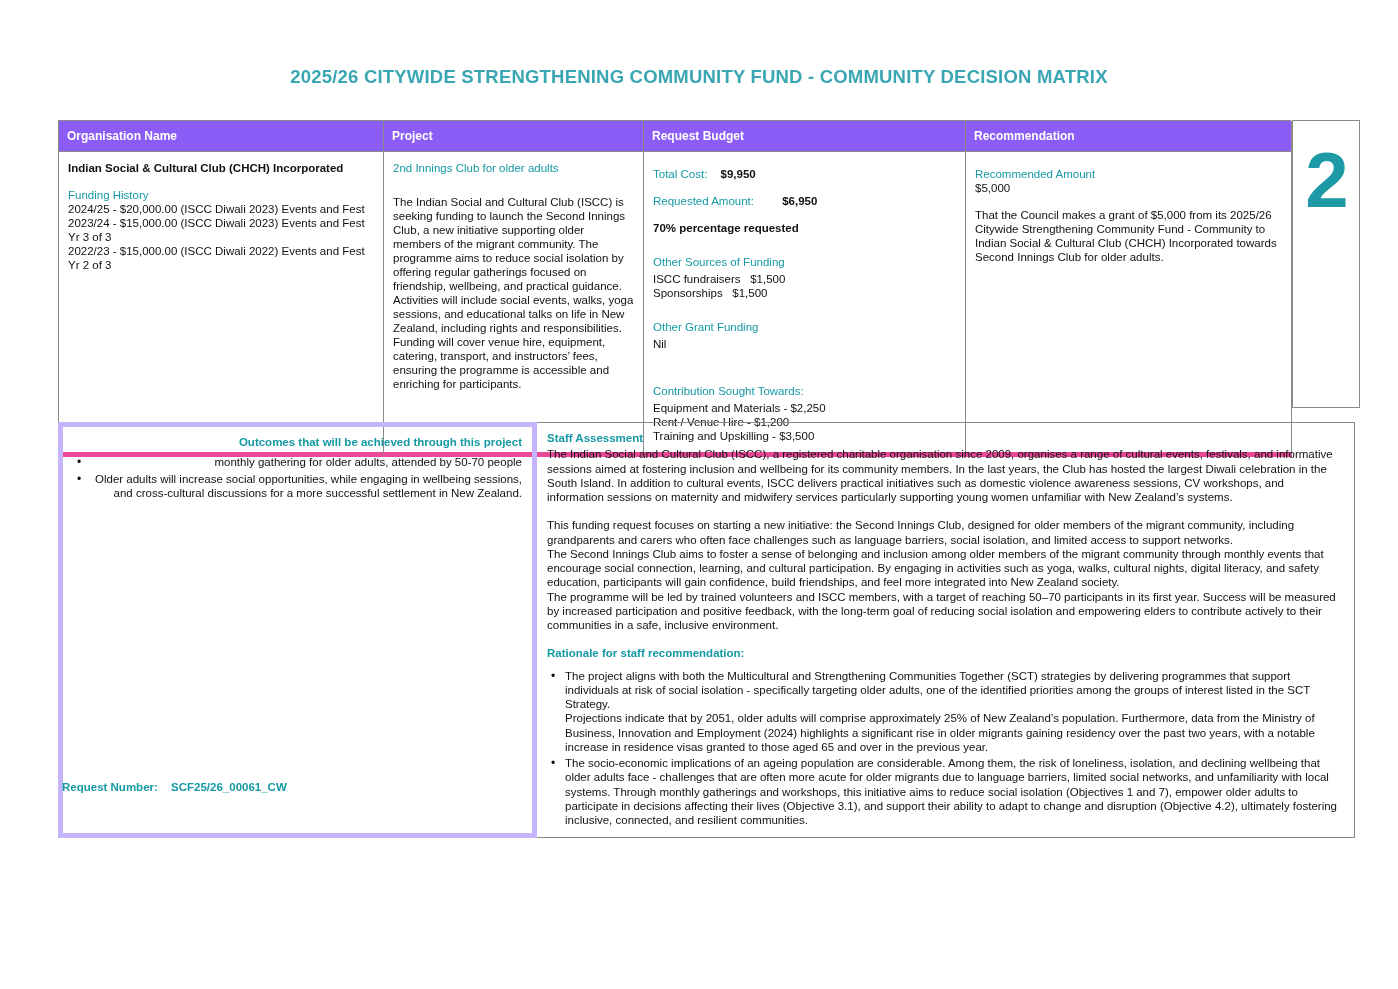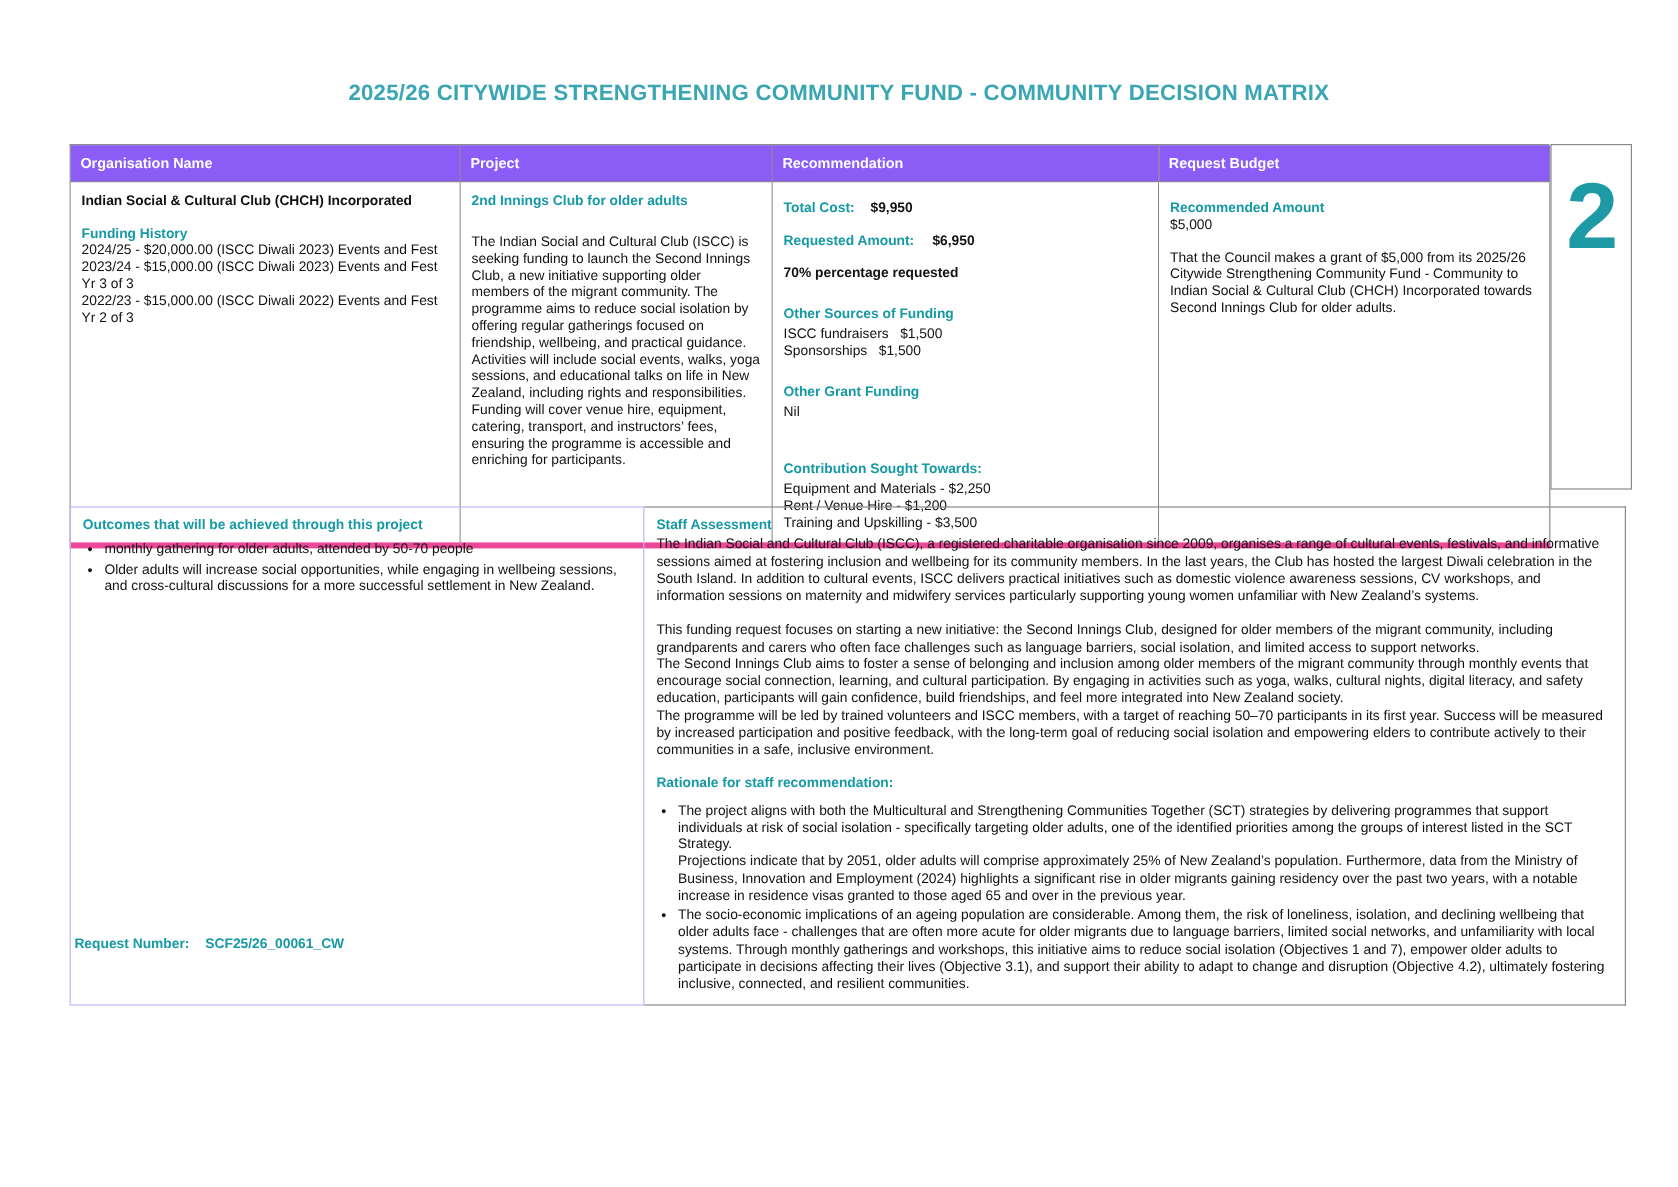--- a/index.html
+++ b/index.html
@@ -22,21 +22,21 @@
   .matrix .hcell {
     background:#8b5cf6; color:#fff; font-size:12px; font-weight:bold;
     padding:8px 8px 6px 8px; height:31px;
     border-right:1px solid #8a8a8a; border-bottom:1px solid #8a8a8a;
   }
   .matrix .bcell {
     background:#fff; font-size:11.5px; line-height:1.22;
     padding:9px 9px; min-height:257px;
     border-right:1px solid #8a8a8a; border-bottom:5px solid #ec4899;
   }
-  .teal { color:#1599a4; font-weight:bold; }
+  .teal { color:#1599a4; font-weight:normal; }
   .b { font-weight:bold; }
   .gap-s { height:6px; }
   .gap-m { height:13px; }
   .gap-l { height:20px; }
   .pre { white-space:pre-wrap; }
 
   
   .rank-box {
     position:absolute; left:1292px; top:120px; width:68px; height:288px;
     border:1px solid #8a8a8a; background:#fff; text-align:center;
@@ -45,22 +45,22 @@
     font-size:78px; font-weight:bold; color:#1d9aa5; line-height:0.95;
     margin-top:22px; letter-spacing:-2px;
   }
 
   
   .lower {
     position:absolute; left:58px; top:422px; width:1297px; min-height:349px;
     display:flex; align-items:stretch;
   }
   .outcomes-box {
-    width:479px; border:1px solid #c4b5fd; padding:8px 10px;
-    font-size:11.5px; line-height:1.25;
+    width:479px; border:5px solid #c4b5fd; padding:8px 10px;
+    font-size:11.5px; line-height:1.25;text-align:right;
   }
   .staff-box {
     flex:1; border:1px solid #8a8a8a; border-left:none; padding:8px 12px 8px 10px;
     font-size:11.5px; line-height:1.24;
   }
   .section-heading { font-size:11.5px; font-weight:bold; color:#1599a4; margin-bottom:6px; }
   .staff-box p { margin:0; }
   .staff-box .para-break { height:14px; }
 
   ul.dotted { list-style:none; margin-top:4px; }
@@ -84,22 +84,22 @@
 </head>
 <body>
 
 <div id="page">
 
   <div class="doc-title">2025/26 CITYWIDE STRENGTHENING COMMUNITY FUND - COMMUNITY DECISION MATRIX</div>
 
   <div class="matrix">
     <div class="hcell">Organisation Name</div>
     <div class="hcell">Project</div>
+    <div class="hcell">Request Budget</div>
     <div class="hcell">Recommendation</div>
-    <div class="hcell">Request Budget</div>
 
     <div class="bcell">
       <div class="b">Indian Social &amp; Cultural Club (CHCH) Incorporated</div>
       <div class="gap-m"></div>
       <div class="teal">Funding History</div>
       <div>2024/25 - $20,000.00 (ISCC Diwali 2023) Events and Fest</div>
       <div>2023/24 - $15,000.00 (ISCC Diwali 2023) Events and Fest Yr 3 of 3</div>
       <div>2022/23 - $15,000.00 (ISCC Diwali 2022) Events and Fest Yr 2 of 3</div>
     </div>
 
@@ -111,21 +111,21 @@
 
     <div class="bcell">
       <div class="gap-s"></div>
       <div>
         <span class="teal">Total Cost:</span>
         <span class="b" style="margin-left:10px;">$9,950</span>
       </div>
       <div class="gap-m"></div>
       <div>
         <span class="teal">Requested Amount:</span>
-        <span class="b" style="margin-left:12px;">$6,950</span>
+        <span class="b" style="margin-left:25px;">$6,950</span>
       </div>
       <div class="gap-m"></div>
       <div class="b">70% percentage requested</div>
       <div class="gap-l"></div>
       <div class="teal">Other Sources of Funding</div>
       <div class="gap-s" style="height:3px;"></div>
       <div class="pre">ISCC fundraisers   $1,500</div>
       <div class="pre">Sponsorships   $1,500</div>
       <div class="gap-l"></div>
       <div class="teal">Other Grant Funding</div>

